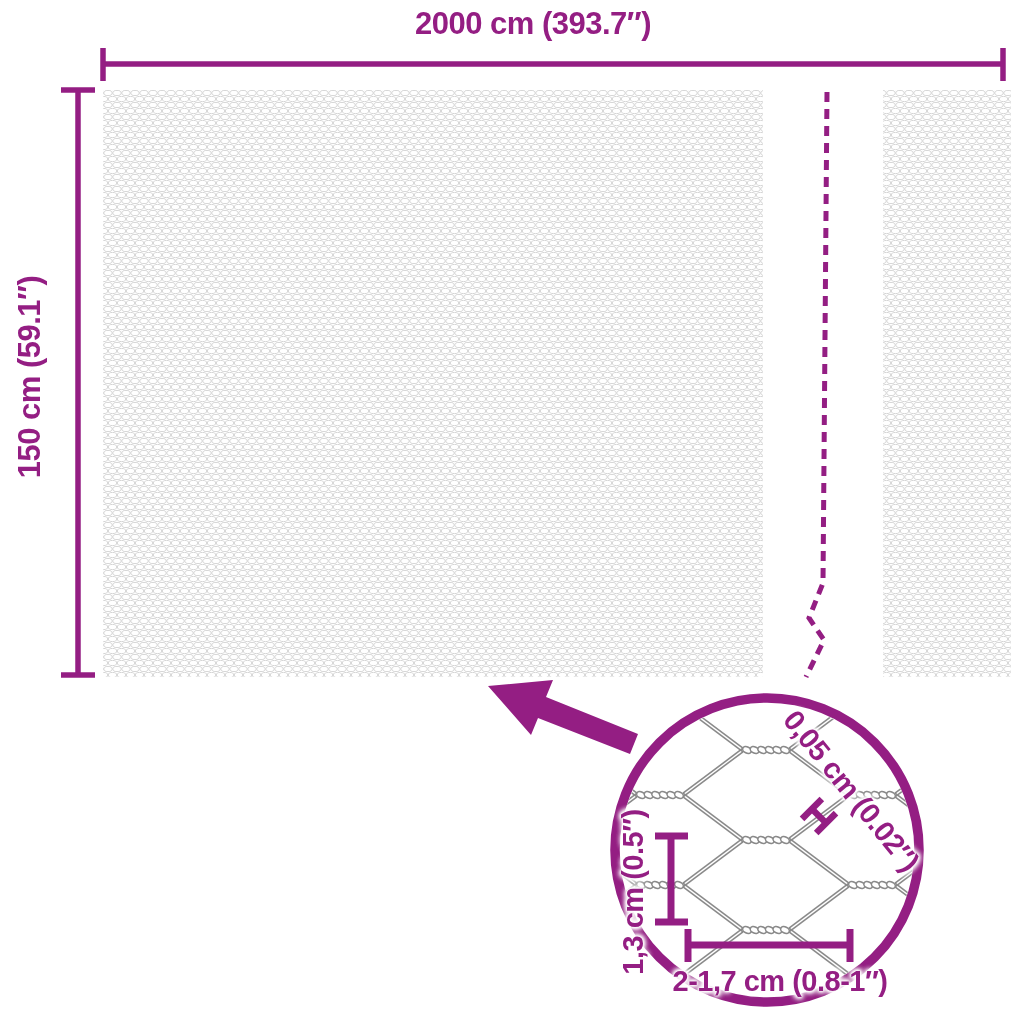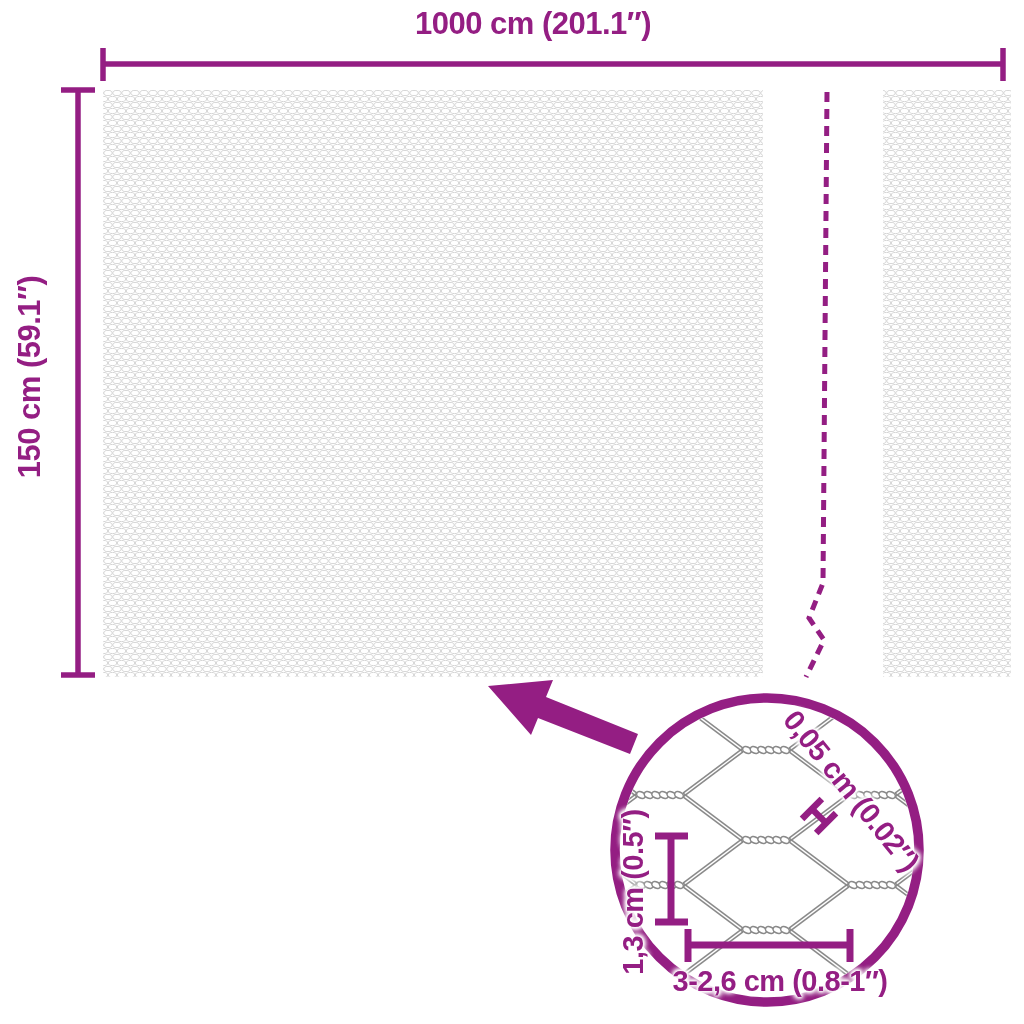--- a/index.html
+++ b/index.html
@@ -158,22 +158,22 @@
       <line x1="850" y1="929" x2="850" y2="962"></line>
     </g>
 
     <g class="accent-stroke" stroke-width="6.5" transform="translate(819,816) rotate(45)">
       <line x1="-10" y1="-14" x2="-10" y2="14"></line>
       <line x1="10" y1="-14" x2="10" y2="14"></line>
       <line x1="-10" y1="0" x2="10" y2="0"></line>
     </g>
   </svg>
 
-  <div class="dim-label" id="label-width">1000 cm (201.1″)</div>
+  <div class="dim-label" id="label-width">2000 cm (393.7″)</div>
 
   <div class="dim-label" id="label-height">150 cm (59.1″)</div>
 
   <div class="dim-label detail-label" id="label-wire-thickness">0,05 cm (0.02″)</div>
 
   <div class="dim-label detail-label" id="label-mesh-height">1,3 cm (0.5″)</div>
 
-  <div class="dim-label detail-label" id="label-mesh-width">3-2,6 cm (0.8-1″)</div>
+  <div class="dim-label detail-label" id="label-mesh-width">2-1,7 cm (0.8-1″)</div>
 </div>
 
 </body></html>

